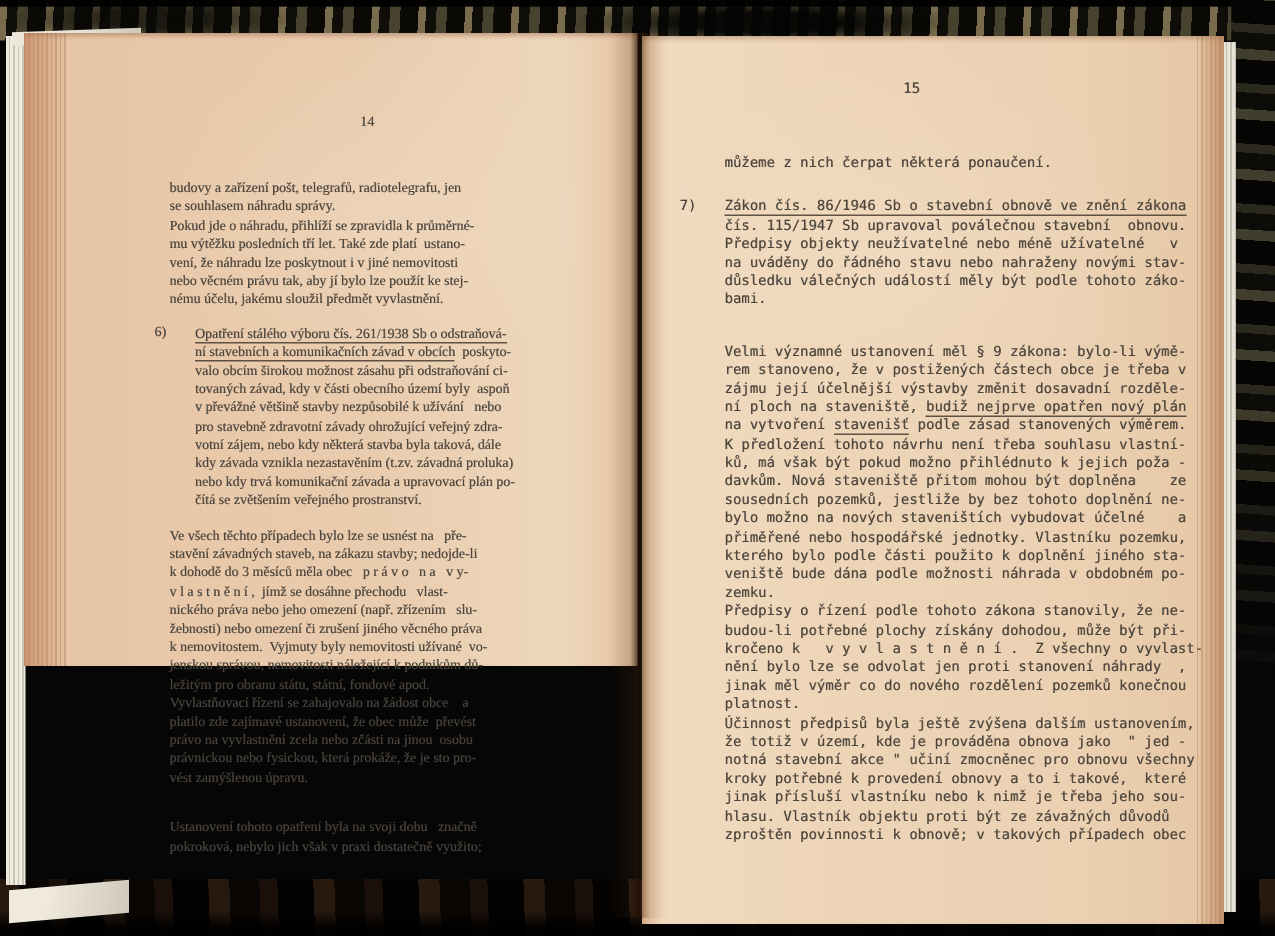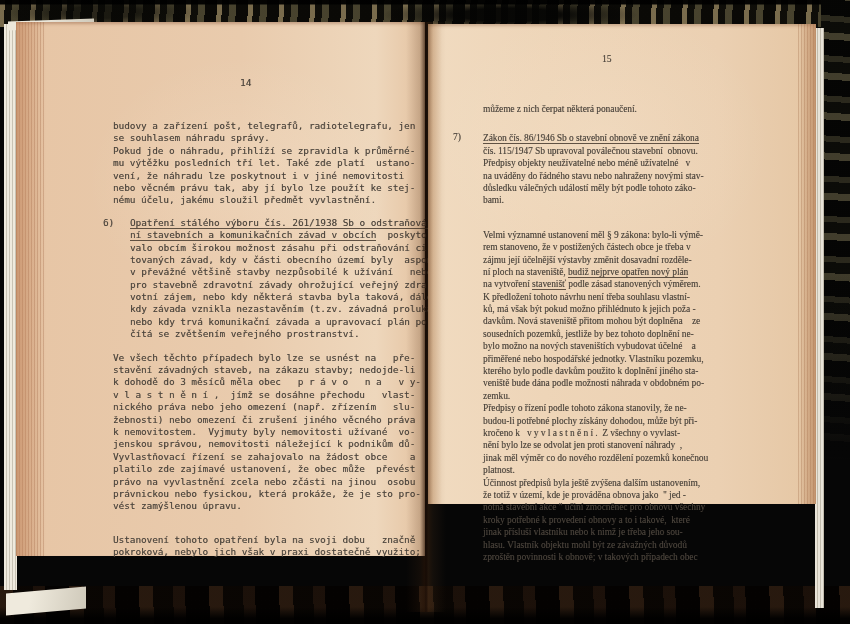--- a/index.html
+++ b/index.html
@@ -34,34 +34,34 @@
     background:repeating-linear-gradient(90deg,#efeade 0 2px,#c9c3b4 2px 3px);}
   .stack-right{position:absolute;left:815px;top:28px;width:9px;height:580px;z-index:1;
     background:repeating-linear-gradient(90deg,#e8e3d8 0 2px,#c2bcad 2px 3px);}
   .sliver-topleft{position:absolute;left:8px;top:20px;width:86px;height:9px;z-index:1;
     background:linear-gradient(100deg,#ece7da 40%,#cfc9ba);transform:skewY(-2deg);}
   .sliver-bottomleft{position:absolute;left:6px;top:590px;width:80px;height:22px;z-index:1;
     background:linear-gradient(100deg,#efeadd 30%,#cfc9ba);transform:skewY(-5deg);}
 
   
   .page{position:absolute;z-index:2;}
-  .page-left{left:16px;top:22px;width:409px;height:534px;
+  .page-left{left:16px;top:22px;width:409px;height:422px;
     background-image:
       radial-gradient(ellipse 220px 180px at 55% 30%, rgba(255,244,228,.18), rgba(0,0,0,0) 70%),
       linear-gradient(to right,#dcb28d 0px,#e7c6a6 28px,#e9cbad 55%,#eed7bc 88%,#e4c2a0 100%);
-    box-shadow:inset 0 2px 3px rgba(120,70,40,.35);}
+    box-shadow:inset 0 2px 3px rgba(120,70,40,.35);font-family:Liberation Serif, serif;}
   .page-left::before{content:"";position:absolute;left:0;top:0;bottom:0;width:30px;
     background:
       linear-gradient(to right, rgba(190,130,92,.5), rgba(190,130,92,0)),
       repeating-linear-gradient(90deg, rgba(146,88,55,.28) 0 1px, rgba(0,0,0,0) 1px 3px);}
-  .page-right{left:428px;top:24px;width:388px;height:480px;
+  .page-right{left:428px;top:24px;width:388px;height:592px;
     background-image:
       radial-gradient(ellipse 240px 200px at 45% 25%, rgba(255,246,230,.16), rgba(0,0,0,0) 70%),
       linear-gradient(to right,#d7b18b 0px,#f0dabf 14px,#eed5b8 30%,#ebd0b2 75%,#e6c8a6 96%,#d9b58e 100%);
-    box-shadow:inset 0 2px 3px rgba(120,70,40,.3);font-family:Liberation Serif, serif;}
+    box-shadow:inset 0 2px 3px rgba(120,70,40,.3);}
   .page-right::after{content:"";position:absolute;right:0;top:0;bottom:0;width:18px;
     background:
       linear-gradient(to left, rgba(176,120,84,.5), rgba(176,120,84,0)),
       repeating-linear-gradient(90deg, rgba(140,85,50,.25) 0 1px, rgba(0,0,0,0) 1px 3px);}
 
   
   .gutter{position:absolute;left:406px;top:22px;width:40px;height:590px;z-index:3;pointer-events:none;
     background:linear-gradient(to right, rgba(70,40,18,0) 0%, rgba(70,40,18,.2) 35%,
       rgba(43,22,8,.6) 46%, rgba(28,13,5,.75) 50%, rgba(80,48,22,.35) 56%,
       rgba(120,80,45,.12) 68%, rgba(0,0,0,0) 100%);}
@@ -126,20 +126,21 @@
       </div>
       <div class="block mt11">
           <div class="line">Ve všech těchto případech bylo lze se usnést na   pře-</div>
           <div class="line">stavění závadných staveb, na zákazu stavby; nedojde-li</div>
           <div class="line">k dohodě do 3 měsíců měla obec   p r á v o   n a   v y-</div>
           <div class="line">v l a s t n ě n í ,  jímž se dosáhne přechodu   vlast-</div>
           <div class="line">nického práva nebo jeho omezení (např. zřízením   slu-</div>
           <div class="line">žebnosti) nebo omezení či zrušení jiného věcného práva</div>
           <div class="line">k nemovitostem.  Vyjmuty byly nemovitosti užívané  vo-</div>
           <div class="line">jenskou správou, nemovitosti náležející k podnikům dů-</div>
+          <div class="line">ležitým pro obranu státu, státní, fondové apod.</div>
           <div class="line">Vyvlastňovací řízení se zahajovalo na žádost obce    a</div>
           <div class="line">platilo zde zajímavé ustanovení, že obec může  převést</div>
           <div class="line">právo na vyvlastnění zcela nebo zčásti na jinou  osobu</div>
           <div class="line">právnickou nebo fysickou, která prokáže, že je sto pro-</div>
           <div class="line">vést zamýšlenou úpravu.</div>
         </div>
       <div class="block mt21">
           <div class="line">Ustanovení tohoto opatření byla na svoji dobu   značně</div>
           <div class="line">pokroková, nebylo jich však v praxi dostatečně využito;</div>
         </div>
@@ -168,34 +169,34 @@
           <div class="line">rem stanoveno, že v postižených částech obce je třeba v</div>
           <div class="line">zájmu její účelnější výstavby změnit dosavadní rozděle-</div>
           <div class="line"><span>ní ploch na staveniště, </span><span class="u">budiž nejprve opatřen nový plán</span></div>
           <div class="line"><span>na vytvoření </span><span class="u">stavenišť</span><span> podle zásad stanovených výměrem.</span></div>
           <div class="line">K předložení tohoto návrhu není třeba souhlasu vlastní-</div>
           <div class="line">ků, má však být pokud možno přihlédnuto k jejich poža -</div>
           <div class="line">davkům. Nová staveniště přitom mohou být doplněna    ze</div>
           <div class="line">sousedních pozemků, jestliže by bez tohoto doplnění ne-</div>
           <div class="line">bylo možno na nových staveništích vybudovat účelné    a</div>
           <div class="line">přiměřené nebo hospodářské jednotky. Vlastníku pozemku,</div>
-          <div class="line">kterého bylo podle davkům použito k doplnění jiného sta-</div>
+          <div class="line">kterého bylo podle části použito k doplnění jiného sta-</div>
           <div class="line">veniště bude dána podle možnosti náhrada v obdobném po-</div>
           <div class="line">zemku.</div>
           <div class="line">Předpisy o řízení podle tohoto zákona stanovily, že ne-</div>
           <div class="line">budou-li potřebné plochy získány dohodou, může být při-</div>
           <div class="line">kročeno k   v y v l a s t n ě n í .  Z všechny o vyvlast-</div>
           <div class="line">nění bylo lze se odvolat jen proti stanovení náhrady  ,</div>
           <div class="line">jinak měl výměr co do nového rozdělení pozemků konečnou</div>
           <div class="line">platnost.</div>
           <div class="line">Účinnost předpisů byla ještě zvýšena dalším ustanovením,</div>
           <div class="line">že totiž v území, kde je prováděna obnova jako  " jed -</div>
           <div class="line">notná stavební akce " učiní zmocněnec pro obnovu všechny</div>
           <div class="line">kroky potřebné k provedení obnovy a to i takové,  které</div>
           <div class="line">jinak přísluší vlastníku nebo k nimž je třeba jeho sou-</div>
-          <div class="line">hlasu. Vlastník objektu mohl být ze závažných důvodů</div>
+          <div class="line">hlasu. Vlastník objektu proti být ze závažných důvodů</div>
           <div class="line">zproštěn povinnosti k obnově; v takových případech obec</div>
         </div>
     </div>
   </div>
 
   <div class="gutter"></div>
 </div>
 
 </body></html>

